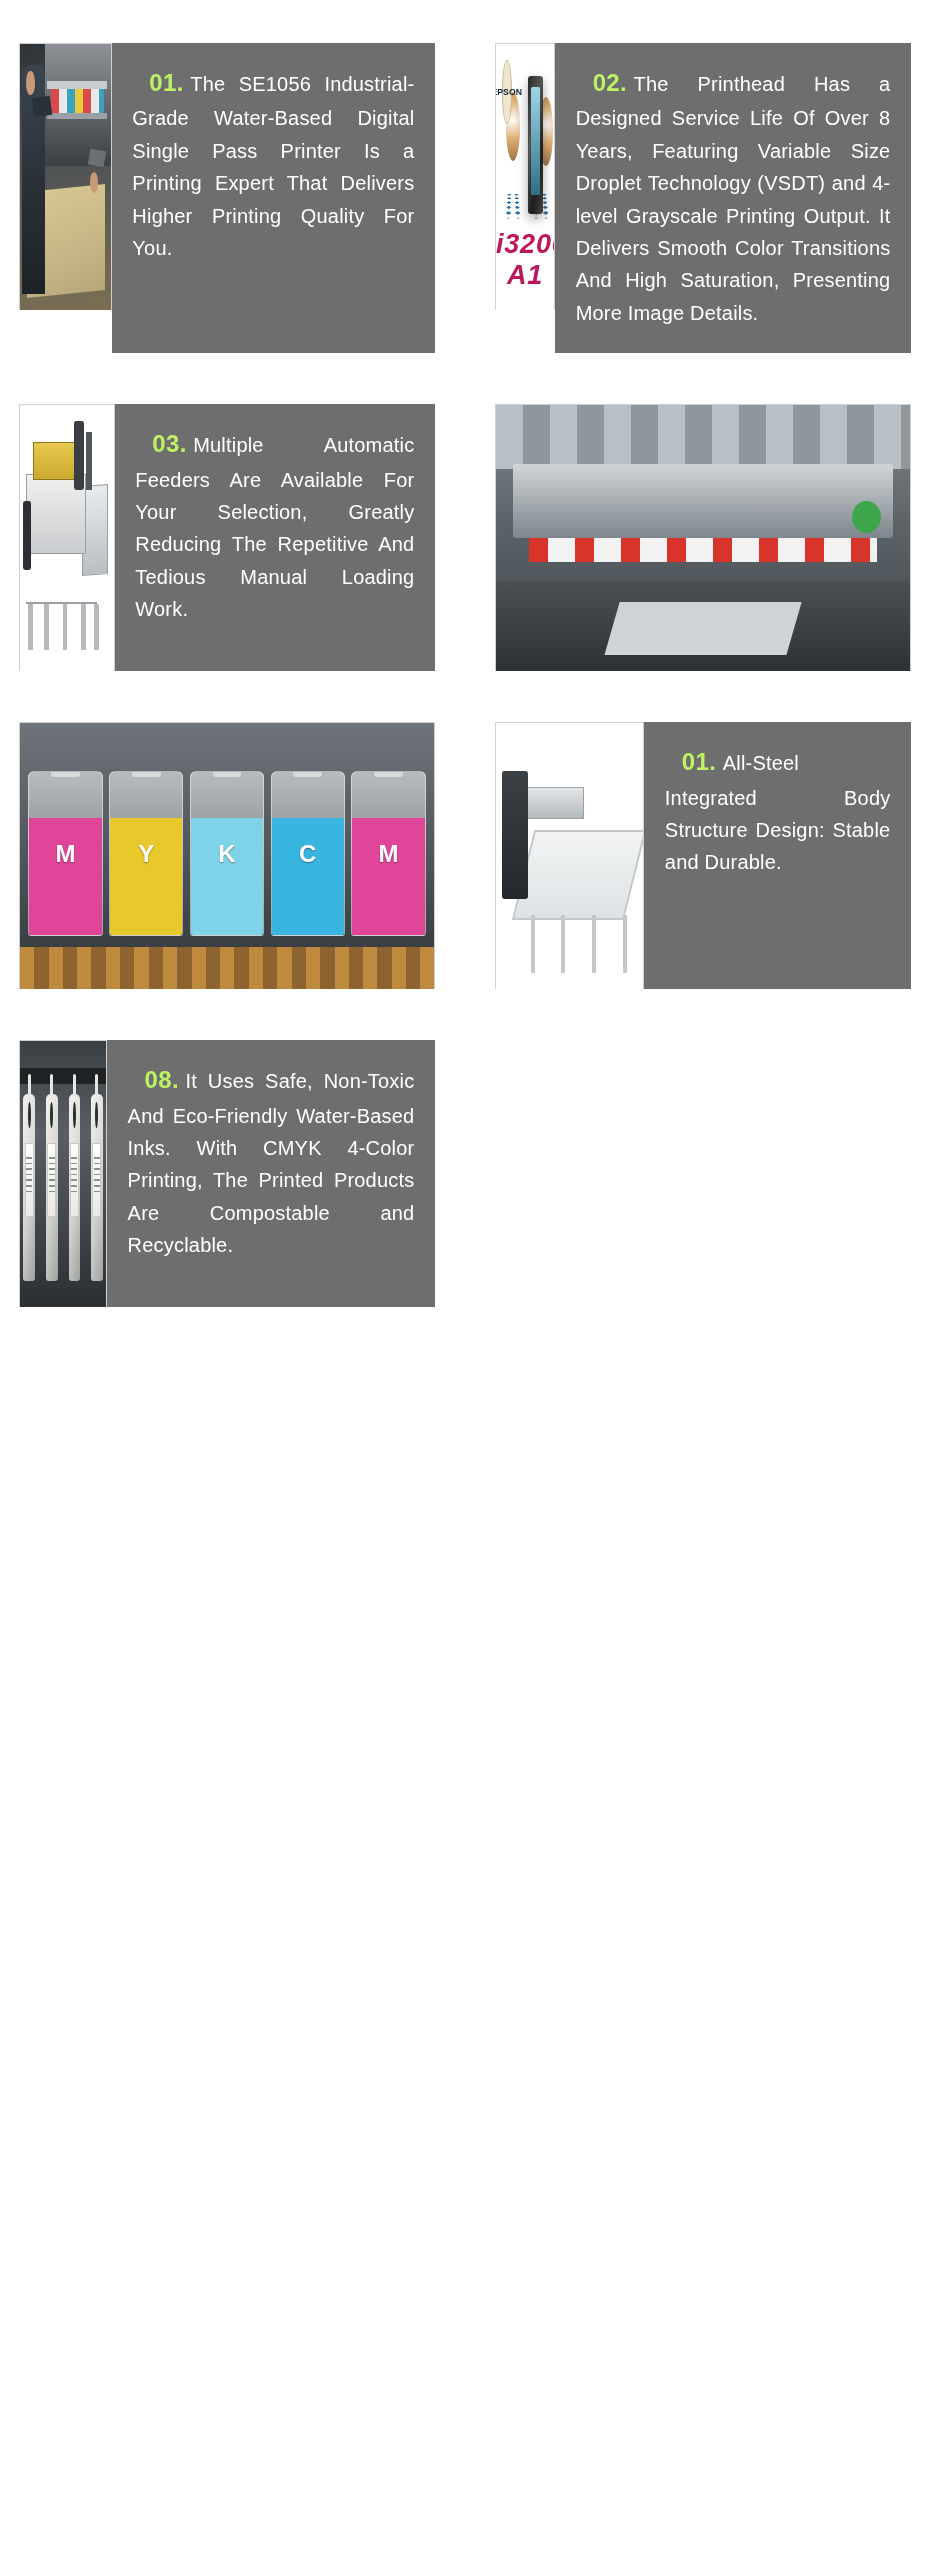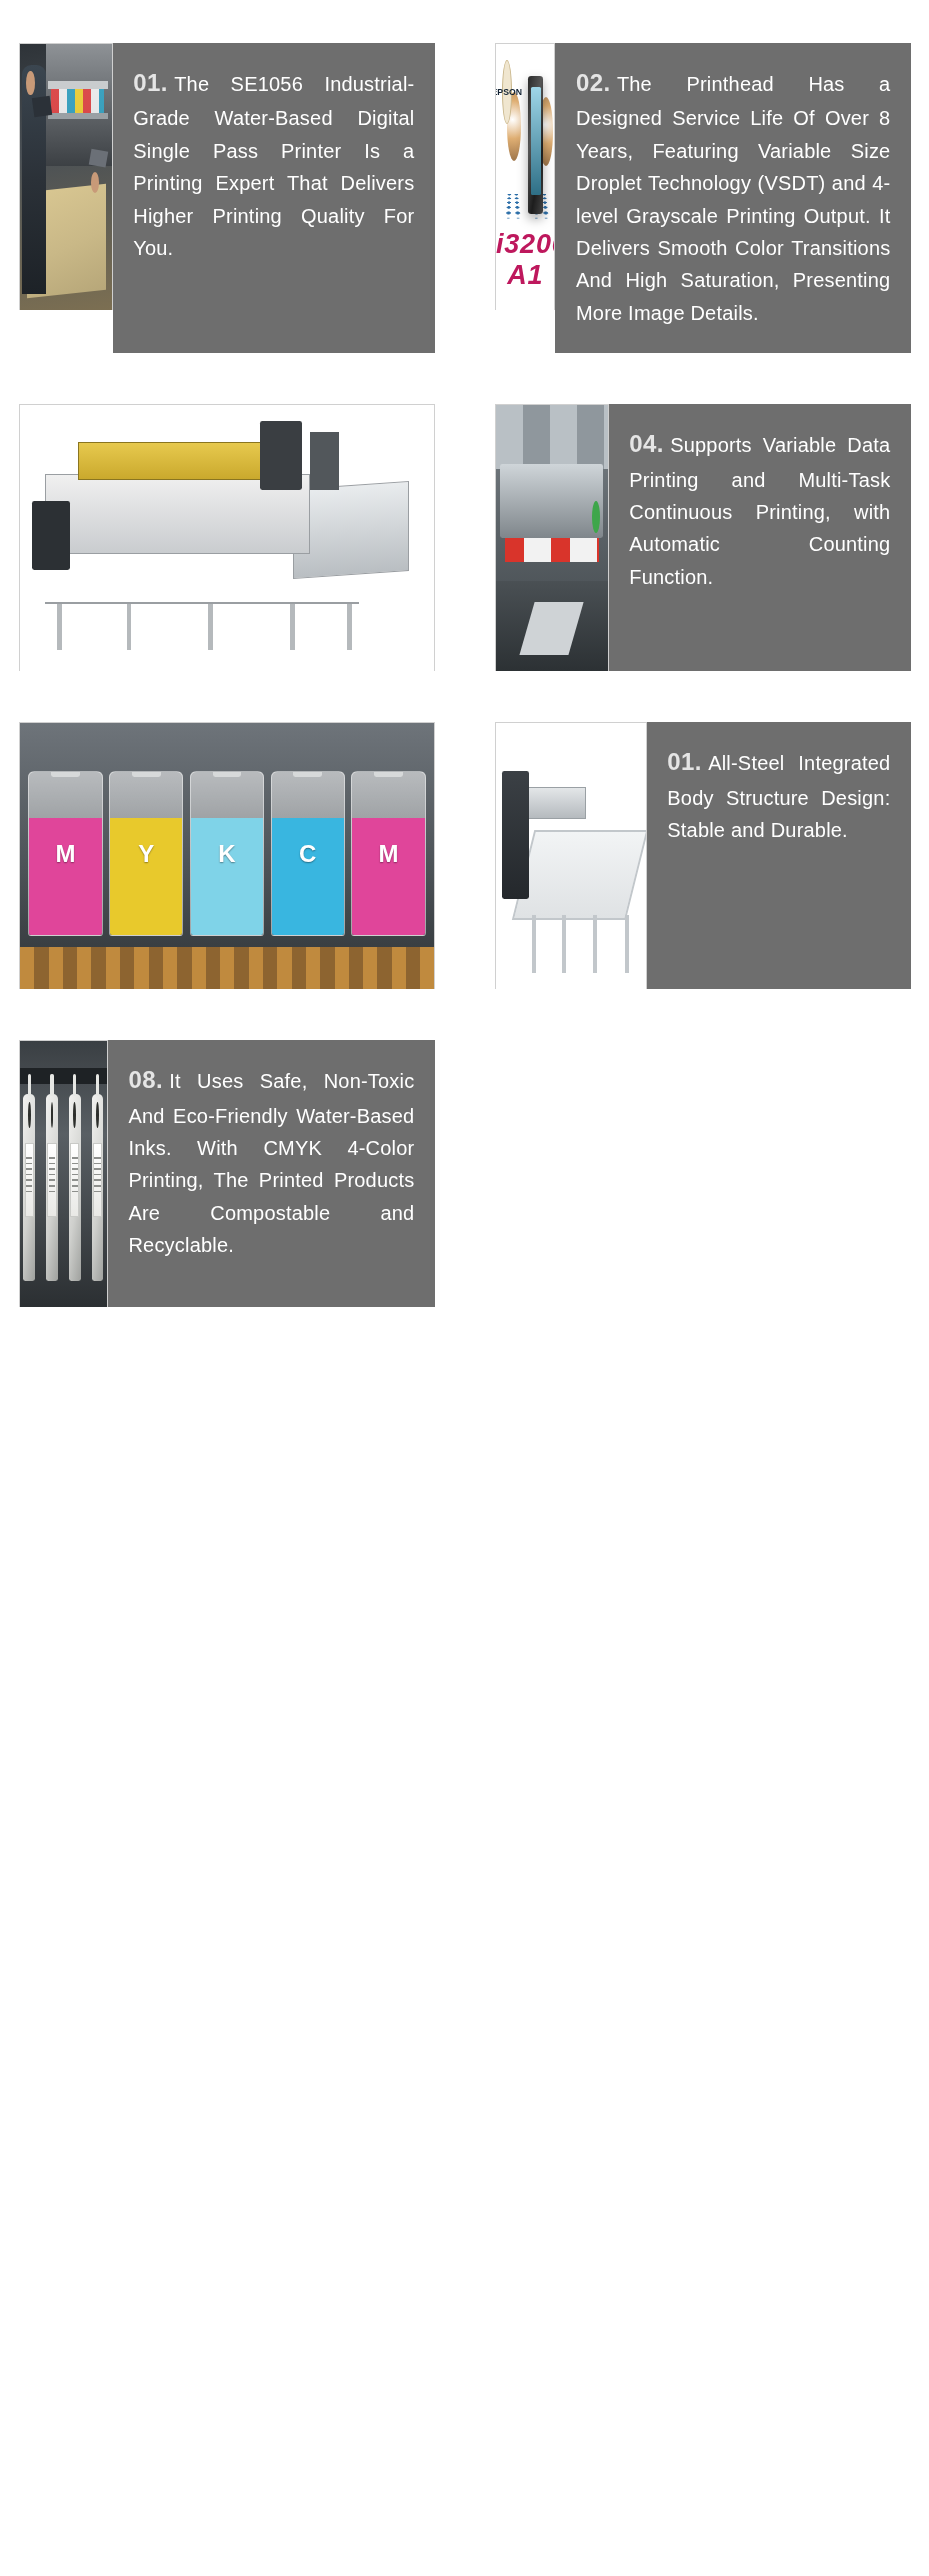--- a/index.html
+++ b/index.html
@@ -37,25 +37,26 @@
     flex: 1 1 auto;
     min-height: 119px;
   }
   .card-text {
     font-size: 20px;
     line-height: 1.62;
     letter-spacing: 0.2px;
     text-align: justify;
   }
   .card-num {
-    color: #e5e5e5;
+    color: #bef264;
     font-weight: bold;
     font-size: 24px;
     letter-spacing: 0.4px;
     margin-right: 6.3px;
+    margin-left: 17px;
   }
 
   
   .ph { position: absolute; inset: 0; }
 
   
   .c1-bg { background: linear-gradient(170deg,#2e3338 0%,#4a5055 40%,#7c6f52 100%); }
   .c1-machine { position:absolute; left:28%; top:0; right:0; height:46%;
      background: linear-gradient(180deg,#8e9296 0%,#5d6165 60%,#3c4044 100%); }
   .c1-rail { position:absolute; left:30%; top:14%; right:4%; height:8px; background:#c9ccce; }
@@ -230,36 +231,36 @@
       <div class="c3-tower2"></div>
       <div class="c3-panel"></div>
       <div class="c3-legs">
         <div class="c3-leg" style="left:4%"></div>
         <div class="c3-leg" style="left:26%"></div>
         <div class="c3-leg" style="left:52%"></div>
         <div class="c3-leg" style="left:78%"></div>
         <div class="c3-leg" style="left:96%"></div>
       </div>
     </div>
+    <div class="card-body">
+      <p class="card-text">
+        <span class="card-num">03.</span><span>Multiple Automatic Feeders Are Available For Your Selection, Greatly Reducing The Repetitive And Tedious Manual Loading Work.</span>
+      </p>
+    </div>
   </div>
 
   <div class="card">
     <div class="card-media">
       <div class="ph c4-bg"></div>
       <div class="c4-ceiling"></div>
       <div class="c4-mach"></div>
       <div class="c4-red"></div>
       <div class="c4-floor"></div>
       <div class="c4-sheet"></div>
       <div class="c4-green"></div>
-    </div>
-    <div class="card-body">
-      <p class="card-text">
-        <span class="card-num">04.</span><span>Supports Variable Data Printing and Multi-Task Continuous Printing, with Automatic Counting Function.</span>
-      </p>
     </div>
   </div>
 
   <div class="card">
     <div class="card-media">
       <div class="ph c5-bg"></div>
       <div class="c5-row" id="ink-row">
           <div class="c5-bot">
             <div class="c5-fill" style="background: rgb(224, 69, 154);"></div>
             <div class="c5-cap"></div>

